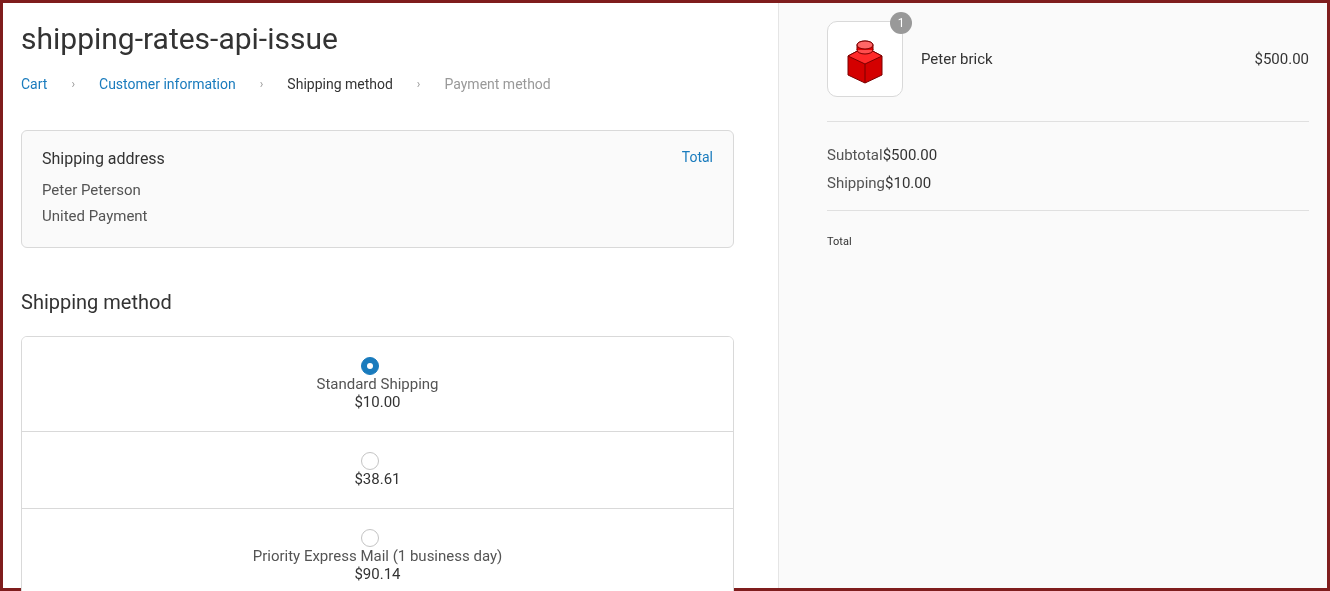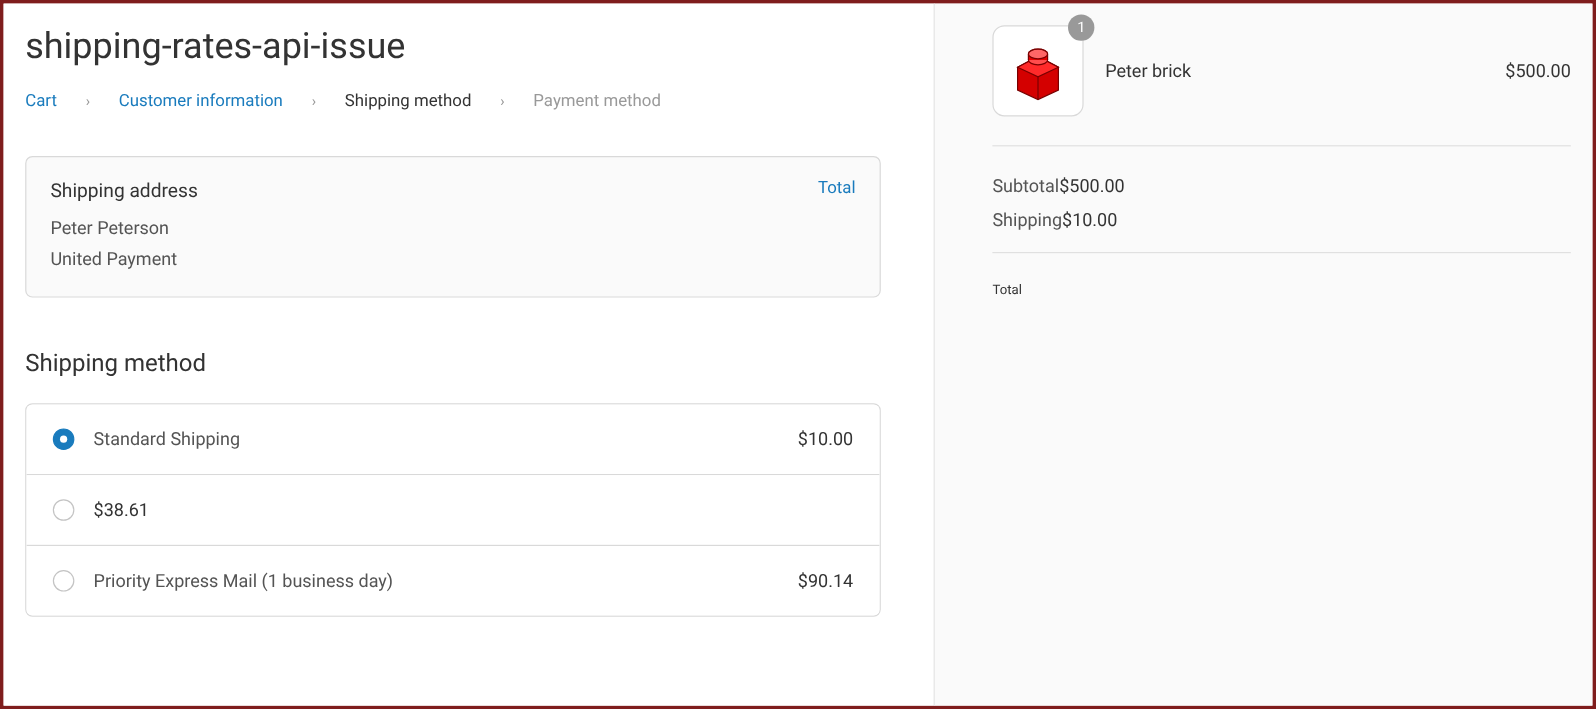--- a/index.html
+++ b/index.html
@@ -69,20 +69,21 @@
     border-radius: 6px;
     overflow: hidden;
   }
   .method {
     display: flex;
     align-items: center;
     padding: 20px 22px;
     border-bottom: 1px solid #d9d9d9;
     cursor: pointer;
     background: #fff;
+    flex-direction: column;
   }
   .method:last-child { border-bottom: none; }
   .radio {
     width: 18px; height: 18px;
     border-radius: 50%;
     border: 1px solid #c4c4c4;
     margin-right: 16px;
     flex-shrink: 0;
     background: #fff;
     position: relative;

